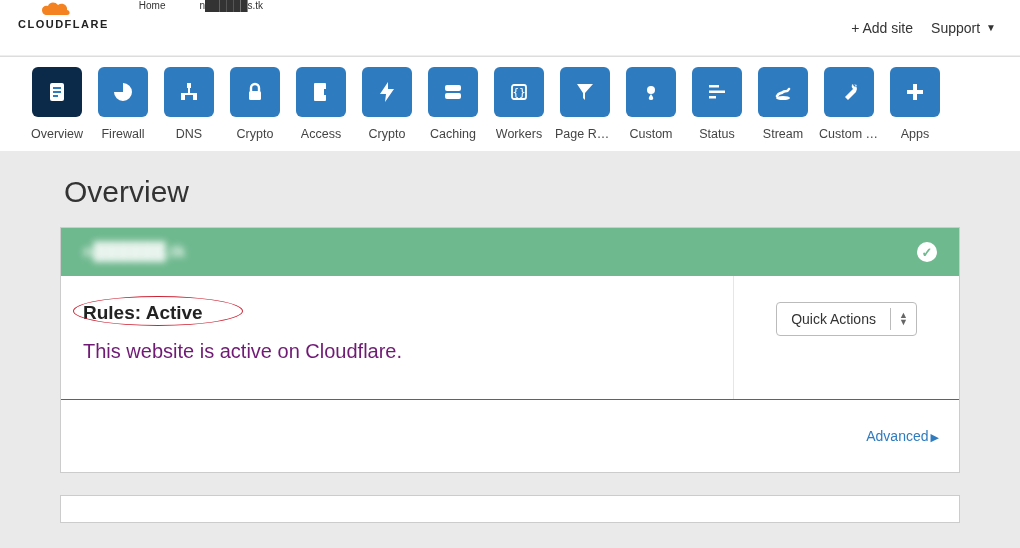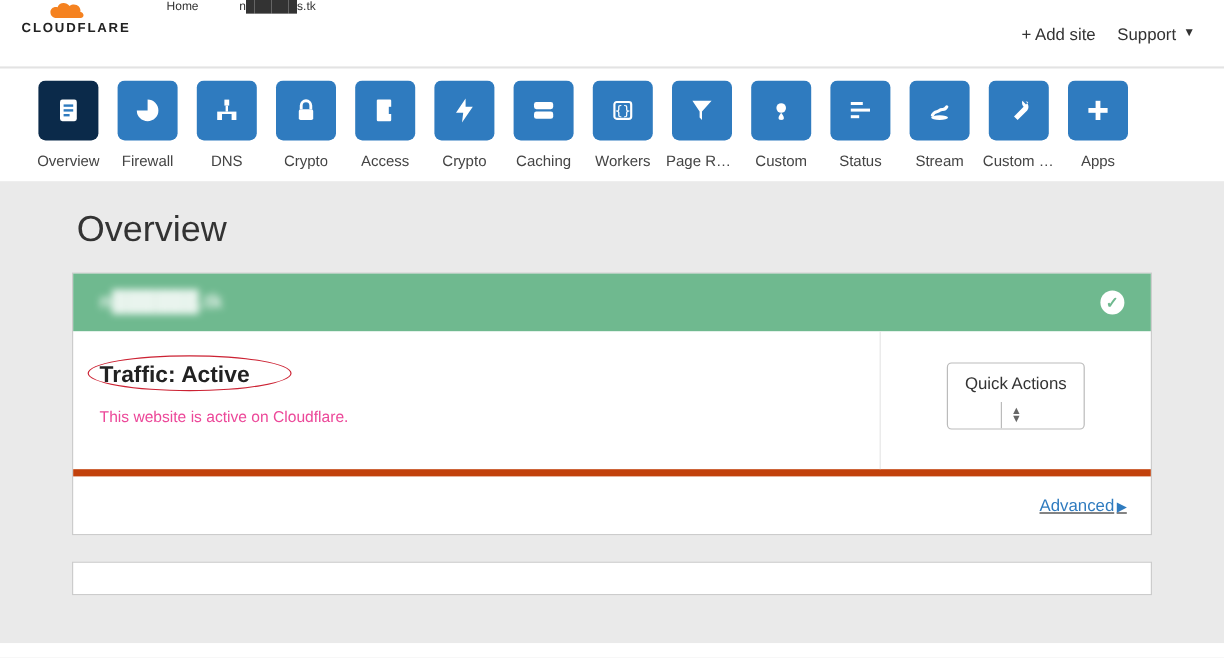--- a/index.html
+++ b/index.html
@@ -24,25 +24,25 @@
   .page-inner { padding: 0 60px; }
   .page-title { font-size: 30px; font-weight: 400; color: #333; margin: 6px 0 18px 4px; }
 
   .status-card { border: 1px solid #ccc; background: #fff; }
   .status-header { background: #6fb98f; color: #fff; padding: 14px 22px; font-size: 17px; font-weight: 700; display: flex; align-items: center; justify-content: space-between; }
   .status-body { display: flex; }
   .status-left { flex: 1; padding: 26px 22px 36px 22px; border-right: 1px solid #e6e6e6; }
   .status-right { width: 225px; padding: 26px 20px; display: flex; align-items: flex-start; justify-content: center; }
   .status-line { font-size: 19px; font-weight: 700; color: #222; position: relative; display: inline-block; }
   .status-oval { position: absolute; left: -10px; top: -6px; width: 170px; height: 30px; border: 1px solid #c23; border-radius: 50%; pointer-events: none; }
-  .status-sub { font-size: 13px; color: #ec4899; margin-top: 16px; }
-  .qa-btn { display: flex; align-items: center; border: 1px solid #bbb; border-radius: 4px; background: #fff; overflow: hidden; cursor: pointer; flex-direction: column; }
+  .status-sub { font-size: 20px; color: #701a75; margin-top: 16px; }
+  .qa-btn { display: flex; align-items: center; border: 1px solid #bbb; border-radius: 4px; background: #fff; overflow: hidden; cursor: pointer; }
   .qa-btn-label { padding: 8px 14px; font-size: 14px; color: #333; }
   .qa-btn-handle { border-left: 1px solid #bbb; padding: 4px 8px; display: flex; flex-direction: column; font-size: 9px; color: #666; line-height: 7px; }
-  .status-footer { border-top: 6px solid #c2410c; padding: 16px 20px; text-align: right; font-size: 14px; text-decoration: underline; }
+  .status-footer { border-top: 1px solid #c2410c; padding: 28px 20px; text-align: right; font-size: 14px; }
   .adv-link { color: #2f7bbf; cursor: pointer; }
   .caret-r { font-size: 11px; margin-left: 2px; }
 
   .next-card { margin-top: 22px; border: 1px solid #ccc; background: #fff; height: 28px; }
 
   svg.ico { width: 24px; height: 24px; display: block; }
   .check-badge { width: 20px; height: 20px; border-radius: 50%; background: #fff; display: flex; align-items: center; justify-content: center; color: #6fb98f; font-size: 13px; font-weight: 700; }
   .masked { filter: blur(3px); opacity: .85; }
 </style>
 </head>
@@ -205,21 +205,21 @@
     <h1 class="page-title">Overview</h1>
 
     <div class="status-card">
       <div class="status-header">
         <span class="masked">n██████.tk</span>
         <span class="check-badge">✓</span>
       </div>
       <div class="status-body">
         <div class="status-left">
           <div class="status-line">
-            <span>Traffic:</span>
+            <span>Rules:</span>
             <span> </span>
             <span>Active</span>
             <span class="status-oval"></span>
           </div>
           <div class="status-sub">This website is active on Cloudflare.</div>
         </div>
         <div class="status-right">
           <div class="qa-btn">
             <span class="qa-btn-label">Quick Actions</span>
             <span class="qa-btn-handle">

